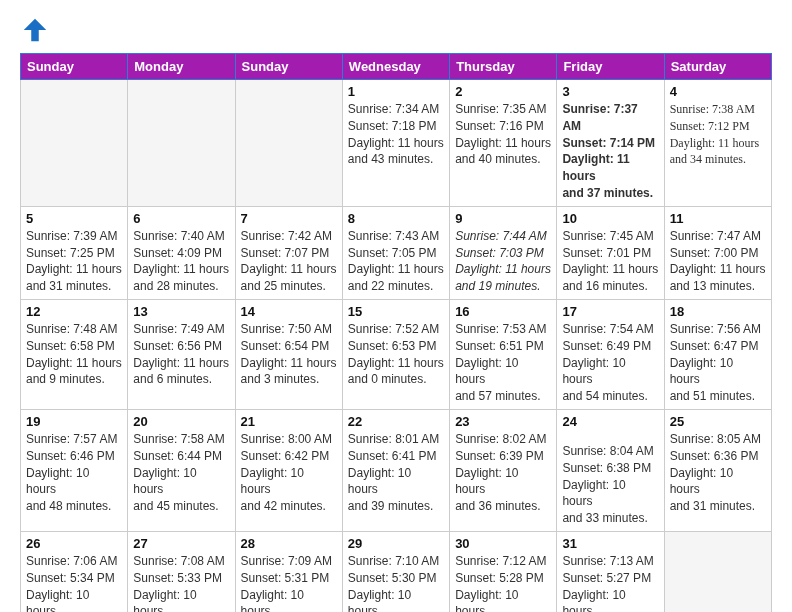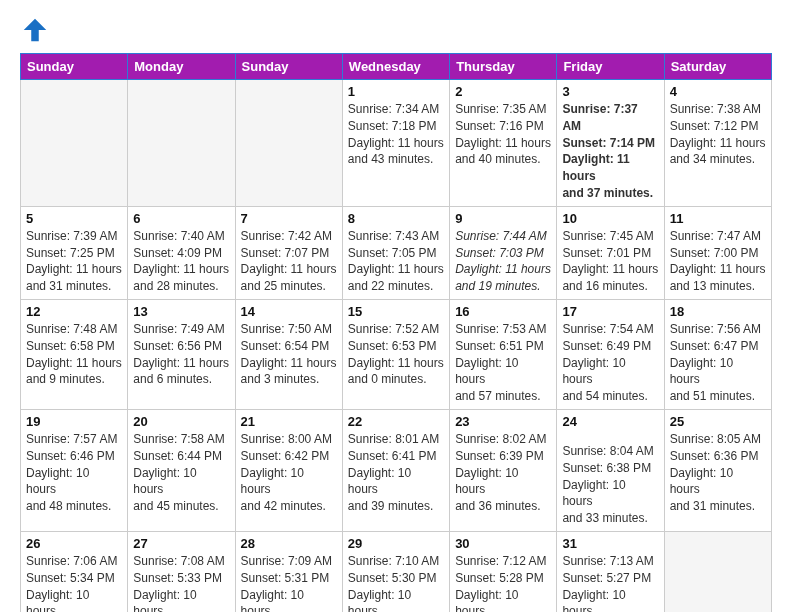--- a/index.html
+++ b/index.html
@@ -147,21 +147,21 @@
           </td>
           <td>
             <div class="day-number">3</div>
             <div class="day-info" style="white-space: pre-line; font-weight: bold;">Sunrise: 7:37 AM
 Sunset: 7:14 PM
 Daylight: 11 hours
 and 37 minutes.</div>
           </td>
           <td>
             <div class="day-number">4</div>
-            <div class="day-info" style="white-space: pre-line;">Sunrise: 7:38 AM
+            <div class="day-info" style="white-space: pre-line; font-family: Liberation Serif, serif;">Sunrise: 7:38 AM
 Sunset: 7:12 PM
 Daylight: 11 hours
 and 34 minutes.</div>
           </td>
         </tr>
         <tr>
           <td>
             <div class="day-number">5</div>
             <div class="day-info" style="white-space: pre-line;">Sunrise: 7:39 AM
 Sunset: 7:25 PM

